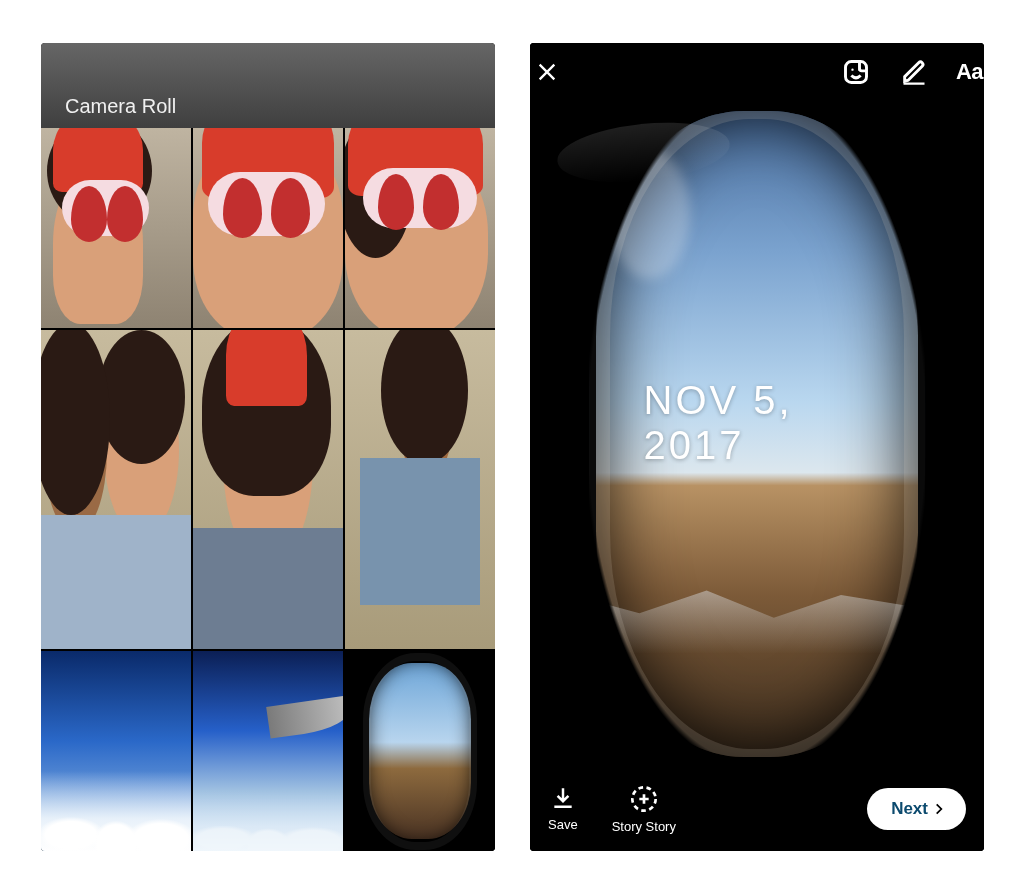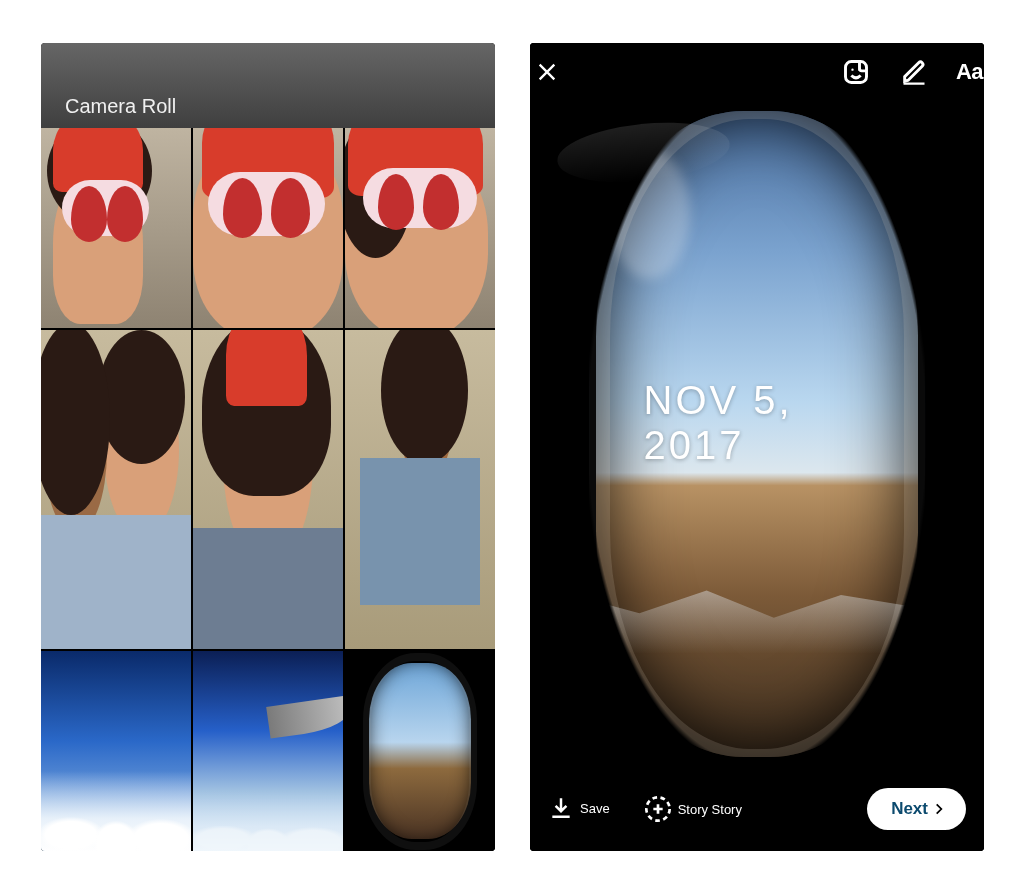--- a/index.html
+++ b/index.html
@@ -130,21 +130,21 @@
     z-index:4;
     margin-top:24px;
   }
 
   .bottombar{
     position:absolute; left:0; bottom:0; width:100%; height:84px;
     display:flex; align-items:center; justify-content:space-between;
     padding:0 18px; z-index:5;
   }
   .bb-left{ display:flex; gap:34px; align-items:flex-start; }
-  .bb-item{ display:flex; flex-direction:row; align-items:center; gap:6px; color:#fff; cursor:pointer;}
+  .bb-item{ display:flex; flex-direction:column; align-items:center; gap:6px; color:#fff; cursor:pointer;}
   .bb-item .lbl{ font-size:13px; font-weight:500; }
   .bb-item svg{ stroke:#fff; fill:none; stroke-width:2.3; }
   .next-pill{
     background:#fff; color:#0c4a6e; font-weight:700; font-size:17px;
     border-radius:22px; padding:11px 20px 11px 24px;
     display:flex; align-items:center; gap:4px; cursor:pointer;
   }
   .next-pill svg{ stroke:#000; fill:none; stroke-width:3; }
 
   

